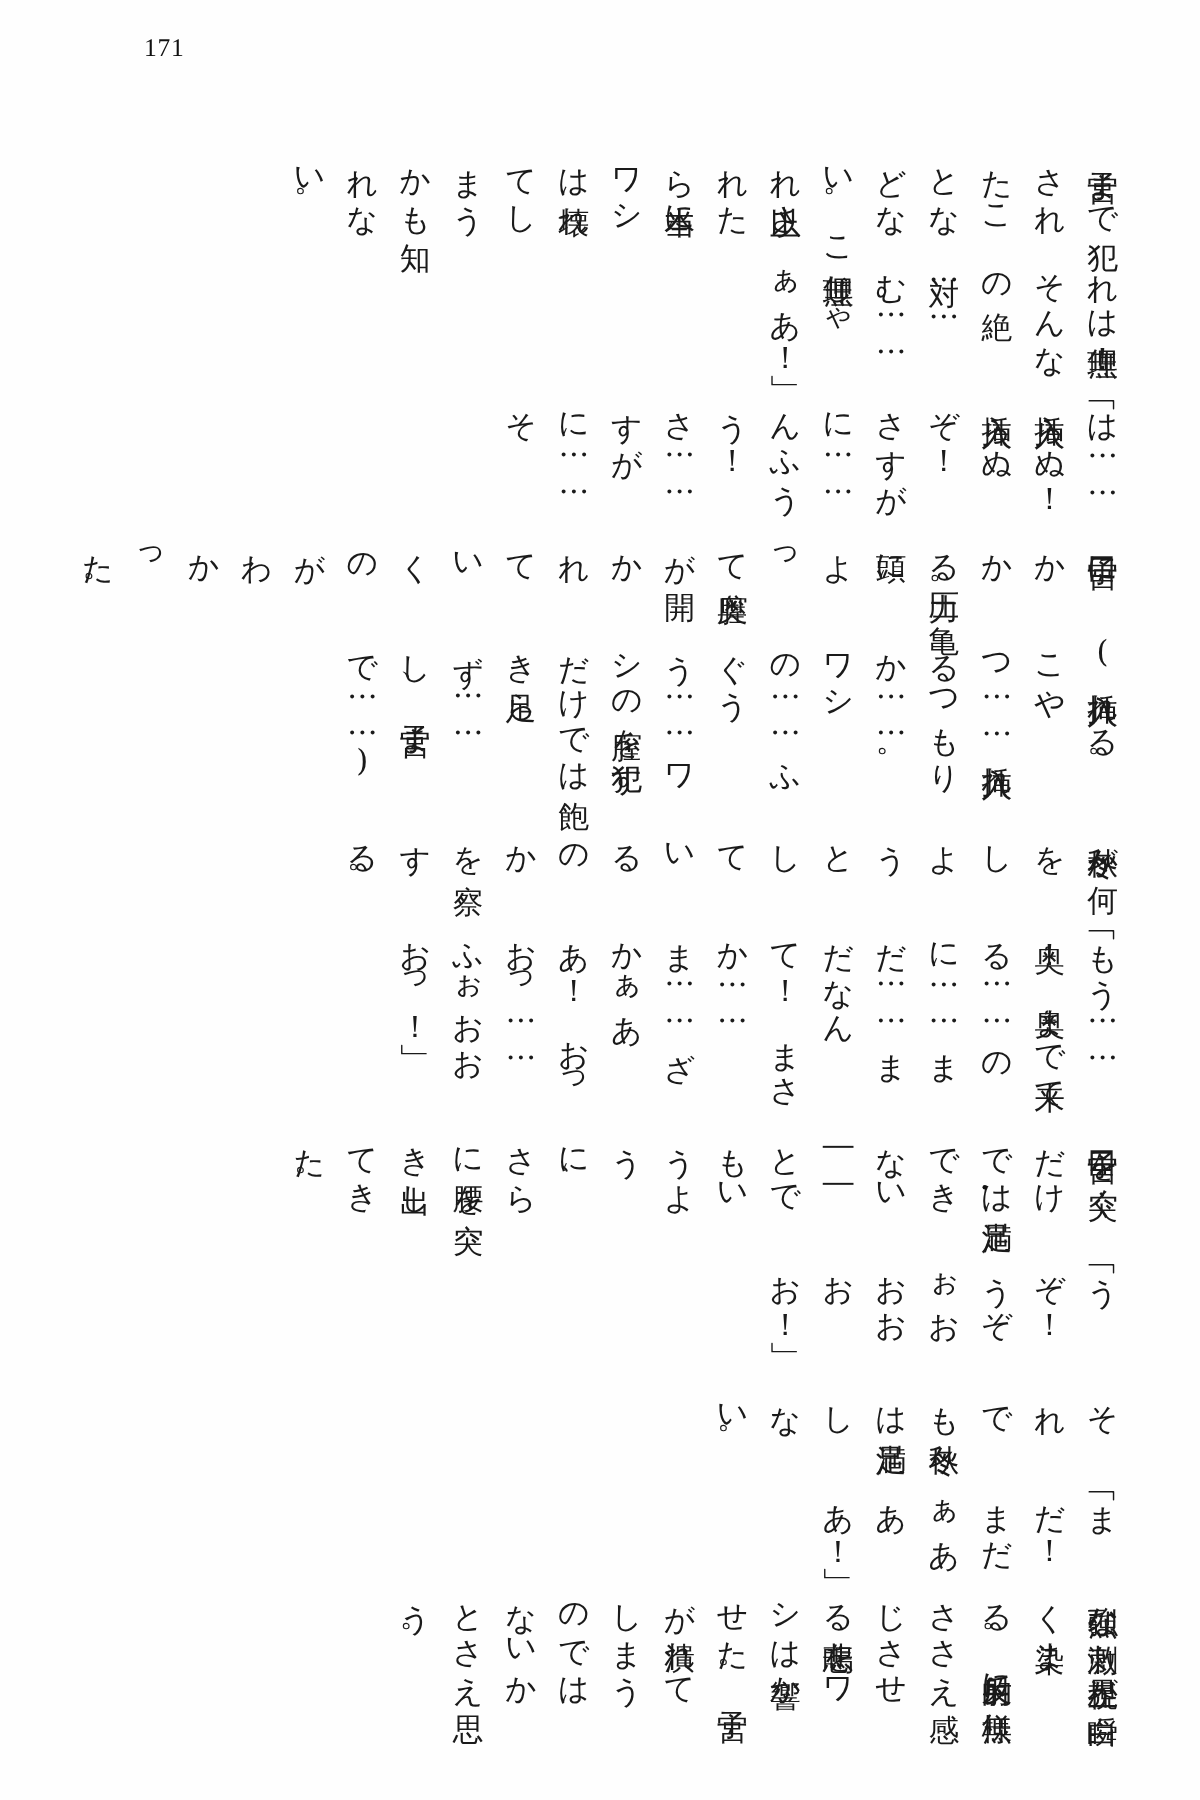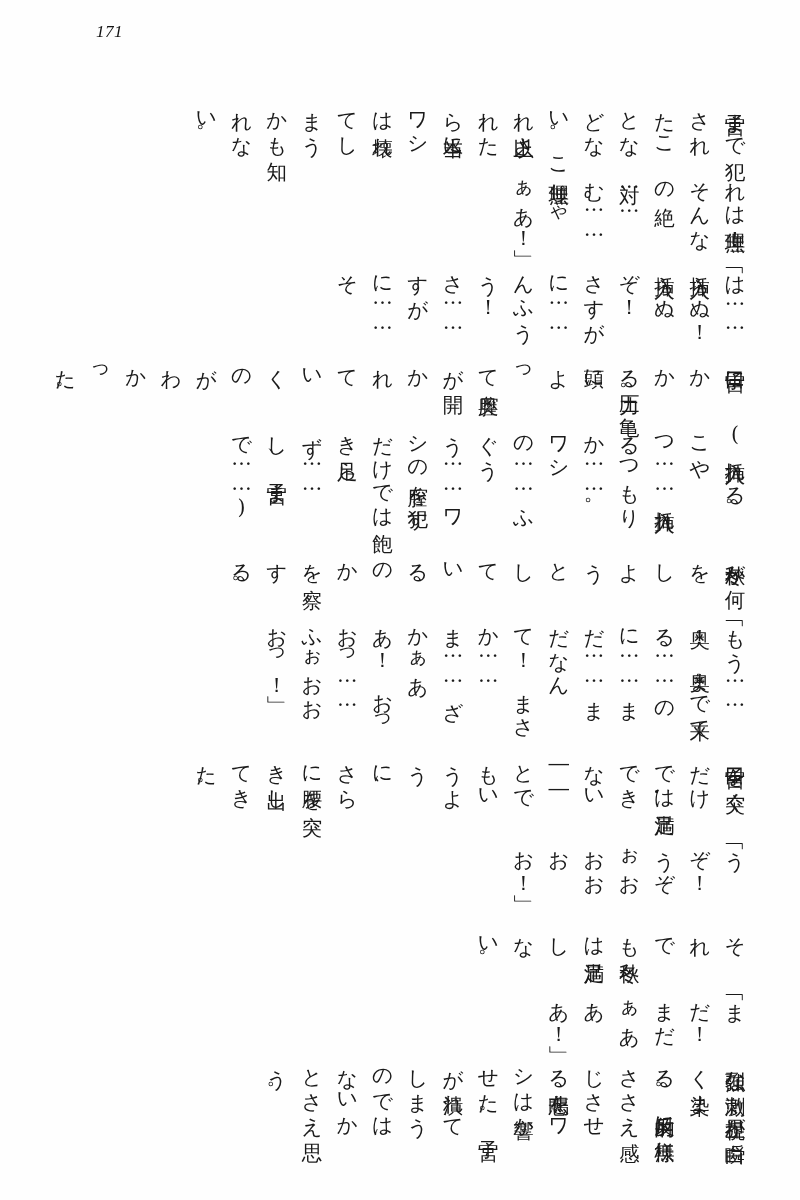--- a/index.html
+++ b/index.html
@@ -18,21 +18,20 @@
   .page {
     position: absolute;
     inset: 0;
     background: #fefefe;
   }
   .page-number {
     position: absolute;
     top: 22px;
     left: 96px;
     font-size: 17px;
-    font-style: italic;
     font-family: "Liberation Serif", "DejaVu Serif", serif;
     color: #111;
     letter-spacing: 0.5px;
   }
   .text-body {
     position: absolute;
     top: 78px;
     left: 60px;
     right: 48px;
     bottom: 60px;

